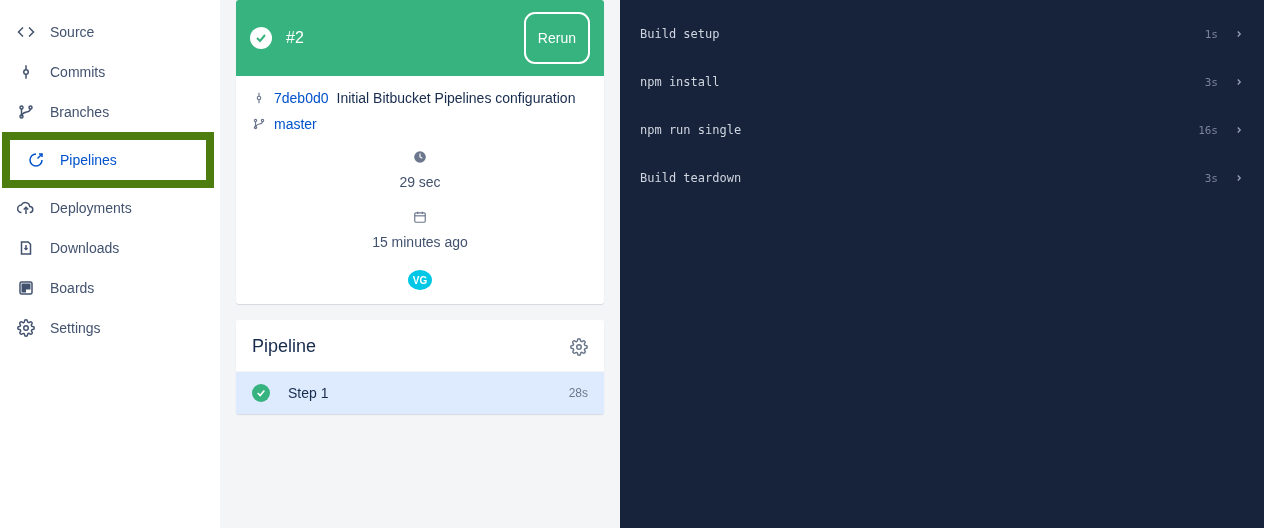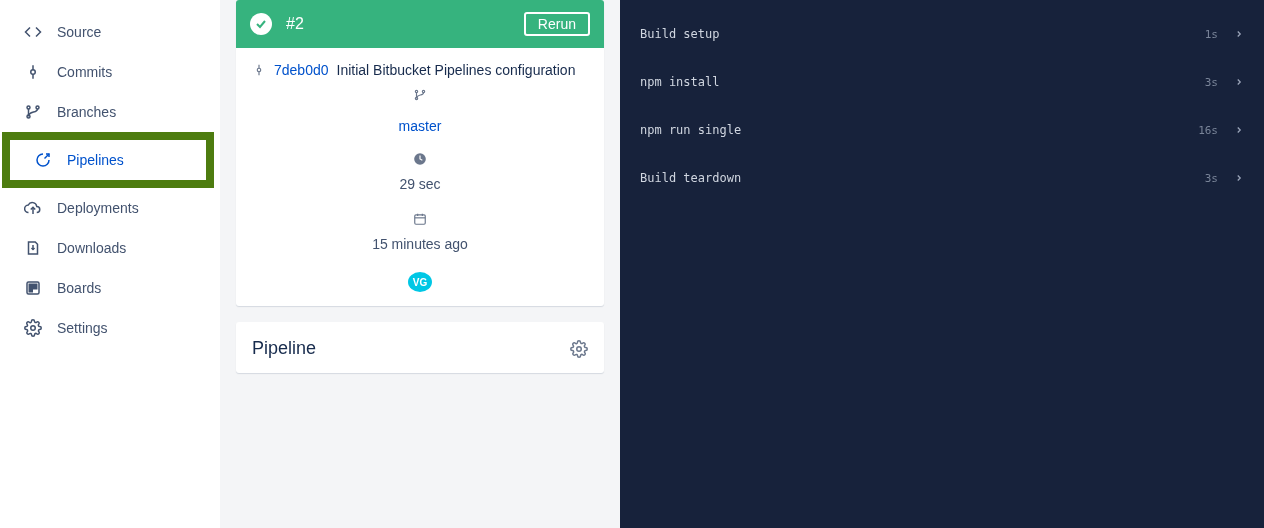--- a/index.html
+++ b/index.html
@@ -1,37 +1,37 @@
 <!DOCTYPE html>
 <html><head>
 <meta charset="utf-8">
 <style>
 * { margin: 0; padding: 0; box-sizing: border-box; }
 body { font-family: -apple-system, BlinkMacSystemFont, "Segoe UI", Arial, sans-serif; font-size: 14px; color: #172b4d; background: #fff; width: 1264px; height: 528px; overflow: hidden; display: flex; }
 
 .sidebar { width: 220px; background: #fff; padding-top: 12px; }
-.sidebar-item { display: flex; align-items: center; height: 40px; padding: 0 19px; cursor: pointer; color: #42526e; }
+.sidebar-item { display: flex; align-items: center; height: 40px; padding: 0 12px; cursor: pointer; color: #42526e; }
 .sidebar-item.active { color: #0052cc; }
 .sidebar-item .sicon { width: 28px; display: flex; justify-content: center; align-items: center; }
 .sidebar-item .slabel { margin-left: 10px; }
 .highlight-box { border: 8px solid #4d7c0f; margin: 0 6px 0 2px; }
 
 .middle { width: 400px; background: #f4f5f7; padding: 0 16px 16px 16px; display: flex; flex-direction: column; gap: 16px; }
 
 .run-card { background: #fff; border-radius: 3px; box-shadow: 0 1px 1px rgba(9,30,66,.13); overflow: hidden; }
 .run-header { background: #36b37e; color: #fff; display: flex; align-items: center; padding: 12px 14px; }
 .run-header .check { width: 22px; height: 22px; border-radius: 50%; background: #fff; color: #36b37e; display: flex; align-items: center; justify-content: center; font-weight: 700; }
 .run-header .run-num { margin-left: 14px; font-size: 16px; font-weight: 400; flex: 1; }
-.rerun-btn { border: 2px solid #fff; color: #fff; background: transparent; padding: 2px 12px; border-radius: 3px; font-size: 14px; cursor: pointer; }
+.rerun-btn { border: 2px solid #fff; color: #fff; background: transparent; padding: 16px 12px; border-radius: 11px; font-size: 14px; cursor: pointer; }
 
 .run-body { padding: 14px 16px; }
 .commit-line { display: flex; align-items: center; gap: 8px; margin-bottom: 10px; }
 .commit-hash { color: #0052cc; }
 .commit-msg { color: #172b4d; }
-.branch-line { display: flex; align-items: center; gap: 16px; color: #0052cc; margin-bottom: 18px; flex-direction: column; }
+.branch-line { display: flex; align-items: center; gap: 8px; color: #0052cc; margin-bottom: 18px; }
 .meta-line { display: flex; align-items: center; gap: 10px; color: #42526e; flex-direction: column; }
 .meta-line .spacer { flex: 1; }
 .avatar { width: 24px; height: 20px; border-radius: 50%; background: #00c7e5; color: #fff; font-size: 10px; font-weight: 600; display: flex; align-items: center; justify-content: center; }
 
 .pipeline-card { background: #fff; border-radius: 3px; box-shadow: 0 1px 1px rgba(9,30,66,.13); }
 .pipeline-head { display: flex; align-items: center; padding: 16px 16px 14px; }
 .pipeline-head h2 { font-size: 18px; font-weight: 400; color: #172b4d; flex: 1; }
 .gear { color: #6b778c; cursor: pointer; }
 
 .step-row { background: #deebff; display: flex; align-items: center; padding: 12px 16px; border-top: 1px solid #f4f5f7; }
@@ -198,20 +198,29 @@
   <div class="pipeline-card">
     <div class="pipeline-head">
       <h2>Pipeline</h2>
       <span class="gear">
         <svg width="18" height="18" viewBox="0 0 24 24" fill="none" stroke="#6b778c" stroke-width="2">
             <circle cx="12" cy="12" r="3"></circle>
             <path d="M19.4 15a1.65 1.65 0 0 0 .33 1.82l.06.06a2 2 0 1 1-2.83 2.83l-.06-.06a1.65 1.65 0 0 0-1.82-.33 1.65 1.65 0 0 0-1 1.51V21a2 2 0 1 1-4 0v-.09a1.65 1.65 0 0 0-1-1.51 1.65 1.65 0 0 0-1.82.33l-.06.06a2 2 0 1 1-2.83-2.83l.06-.06a1.65 1.65 0 0 0 .33-1.82 1.65 1.65 0 0 0-1.51-1H3a2 2 0 1 1 0-4h.09a1.65 1.65 0 0 0 1.51-1 1.65 1.65 0 0 0-.33-1.82l-.06-.06a2 2 0 1 1 2.83-2.83l.06.06a1.65 1.65 0 0 0 1.82.33h0a1.65 1.65 0 0 0 1-1.51V3a2 2 0 1 1 4 0v.09a1.65 1.65 0 0 0 1 1.51h0a1.65 1.65 0 0 0 1.82-.33l.06-.06a2 2 0 1 1 2.83 2.83l-.06.06a1.65 1.65 0 0 0-.33 1.82v0a1.65 1.65 0 0 0 1.51 1H21a2 2 0 1 1 0 4h-.09a1.65 1.65 0 0 0-1.51 1z"></path>
           </svg>
       </span>
     </div>
+    <div class="step-row">
+      <span class="step-check">
+        <svg width="10" height="10" viewBox="0 0 24 24" fill="none" stroke="#fff" stroke-width="4">
+            <polyline points="4 12 10 18 20 6"></polyline>
+          </svg>
+      </span>
+      <span class="step-label">Step 1</span>
+      <span class="step-time">28s</span>
+    </div>
   </div>
 
 </div>
 
 <div class="logs">
   <div class="log-row">
     <span class="log-label">Build setup</span>
     <span class="log-time">1s</span>
     <span class="log-chevron">
         <svg width="10" height="10" viewBox="0 0 24 24" fill="none" stroke="currentColor" stroke-width="3">

